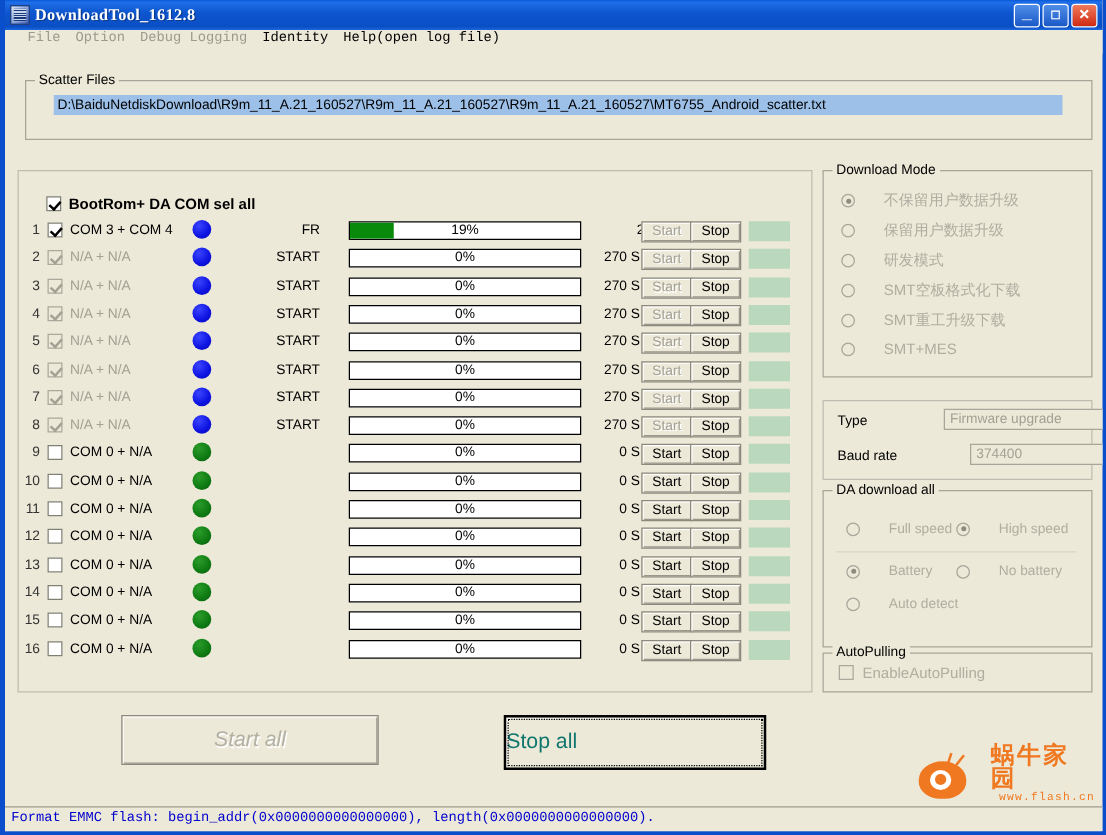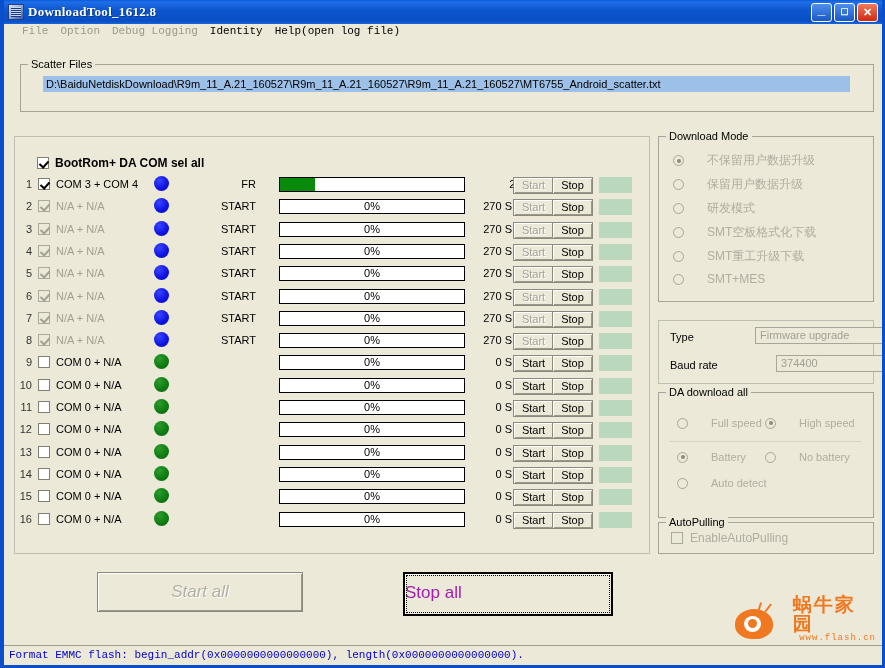--- a/index.html
+++ b/index.html
@@ -114,21 +114,21 @@
   #dabox{left:654px;top:392px;width:214px;height:124px;}
   #dainner{position:absolute;left:8px;top:12px;width:196px;height:104px;}
   .hr{position:absolute;height:1px;background:#d6d3c7;}
 
   #autopull{left:654px;top:522px;width:214px;height:30px;}
 
   
   #startall{position:absolute;left:93px;top:572px;width:206px;height:40px;
     line-height:38px;font-size:17px;color:#b3b0a4;text-shadow:1px 1px 0 #fff;font-style:italic;}
   #stopall{position:absolute;left:399px;top:572px;width:206px;height:40px;
-    line-height:38px;font-size:17px;color:#a21caf;border:2px solid #000;
+    line-height:38px;font-size:17px;color:#0f766e;border:2px solid #000;
     box-shadow:inset 1px 1px 0 #fff;background:#ece9d8;
     outline:1px dotted #000;outline-offset:-4px;}
 
   #statusbar{position:absolute;left:0;bottom:0;width:878px;height:20px;
     background:#ece9d8;border-top:1px solid #9e9b8f;
     font-family:"Liberation Mono",monospace;font-size:11px;color:#0000cf;
     line-height:19px;padding-left:5px;box-sizing:border-box;white-space:nowrap;}
 
   
   #logo{position:absolute;right:6px;bottom:22px;width:145px;height:48px;
@@ -189,20 +189,21 @@
   </div>
   <div id="rows">
       <div class="row" style="top: 174px; width: 634px;">
         <div class="r-num" style="left: 8px; top: 4px;">1</div>
         <div class="cbx r-cbx chk" style="left: 34px; top: 4px; position: absolute;"></div>
         <div class="r-com" style="left: 52px; top: 4px;">COM 3 + COM 4</div>
         <div class="led blue" style="left: 150px; top: 2px;"></div>
         <div class="r-start" style="left: 212px; top: 4px;">FR</div>
         <div class="pbar" style="left: 275px; top: 3px;">
           <div class="fill" style="width: 19%;"></div>
+          <div class="txt">19%</div>
         </div>
         <div class="r-sec" style="left: 494px; top: 4px;">21 S</div>
         <div class="btn r-btn dis" style="left: 509px; top: 3px;">Start</div>
         <div class="btn r-btn" style="left: 548px; top: 3px;">Stop</div>
         <div class="r-stat" style="left: 595px; top: 3px;"></div>
       </div>
       <div class="row" style="top: 196.3px; width: 634px;">
         <div class="r-num" style="left: 8px; top: 4px;">2</div>
         <div class="cbx r-cbx chk dis" style="left: 34px; top: 4px; position: absolute;"></div>
         <div class="r-com dis" style="left: 52px; top: 4px;">N/A + N/A</div>

